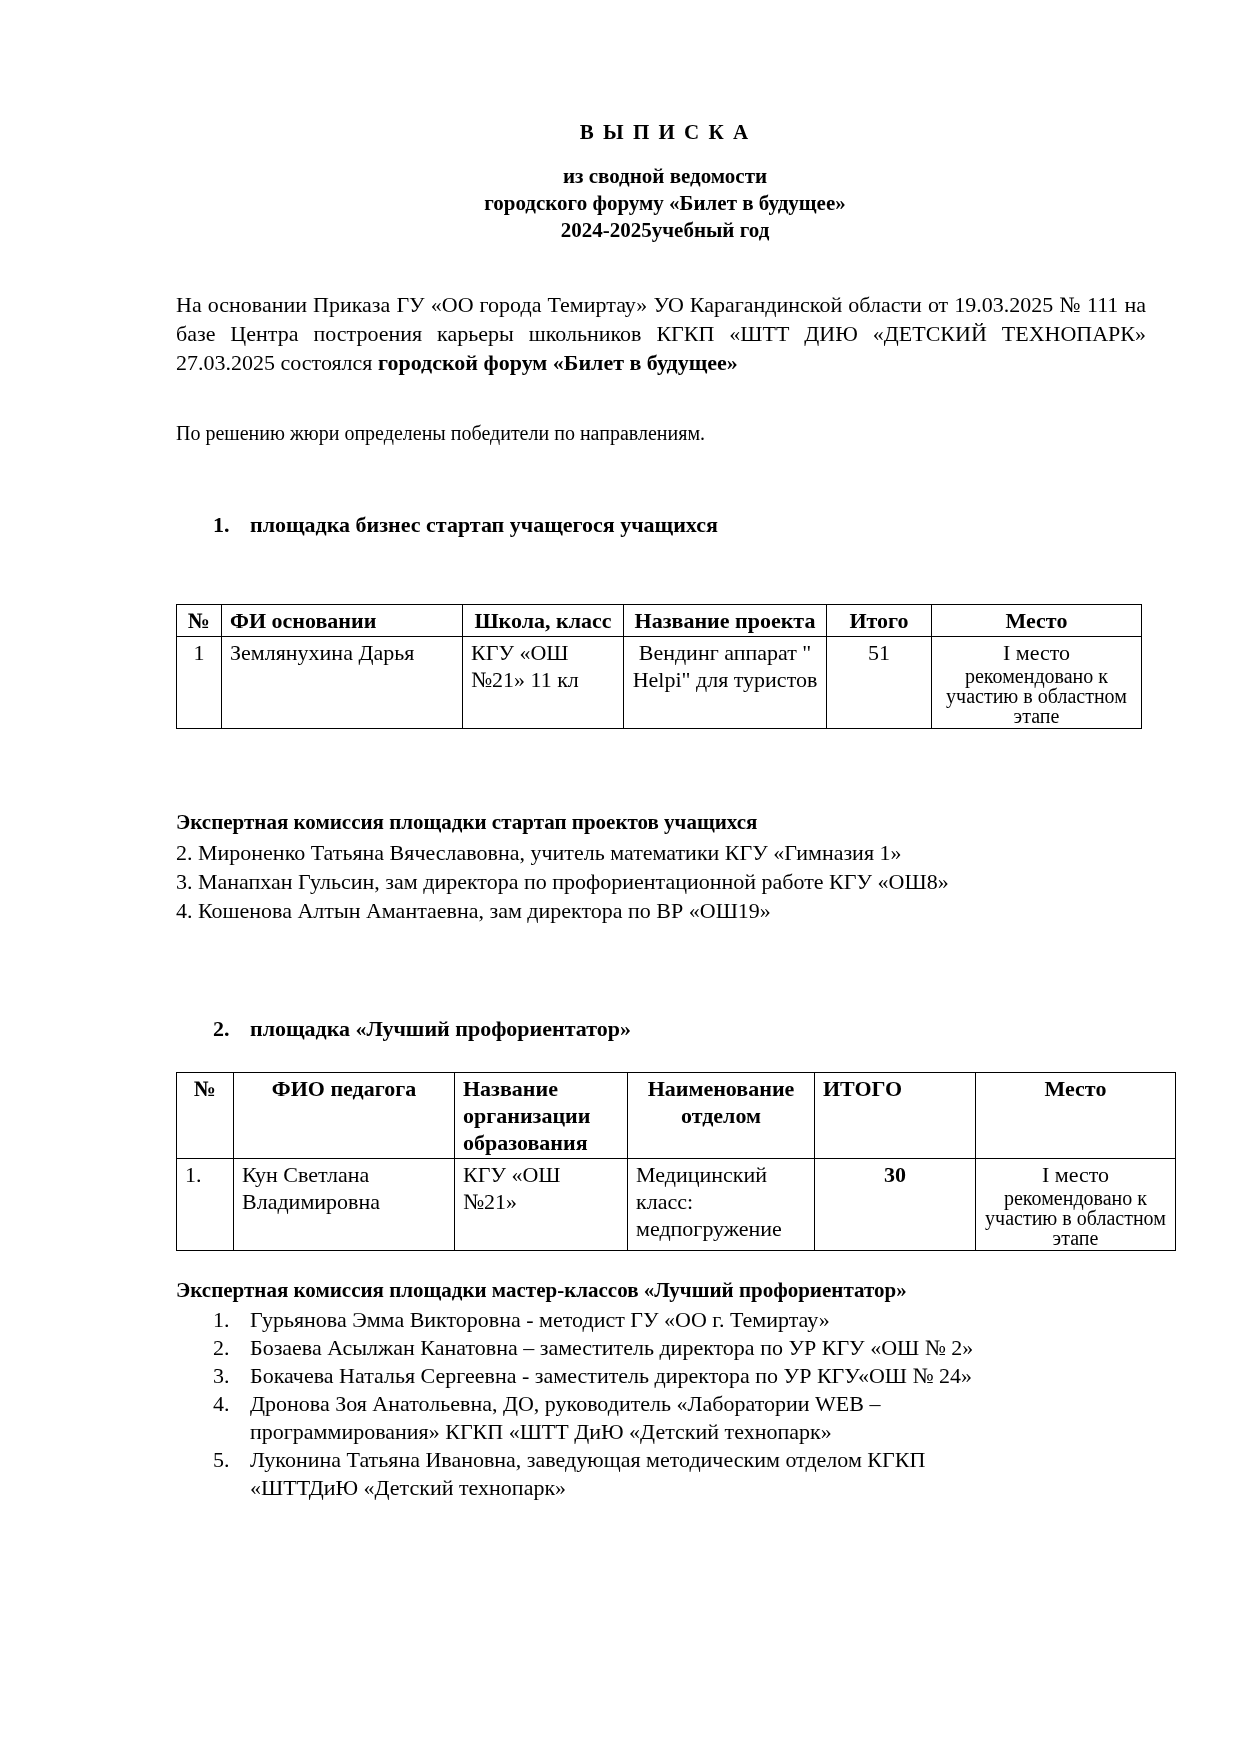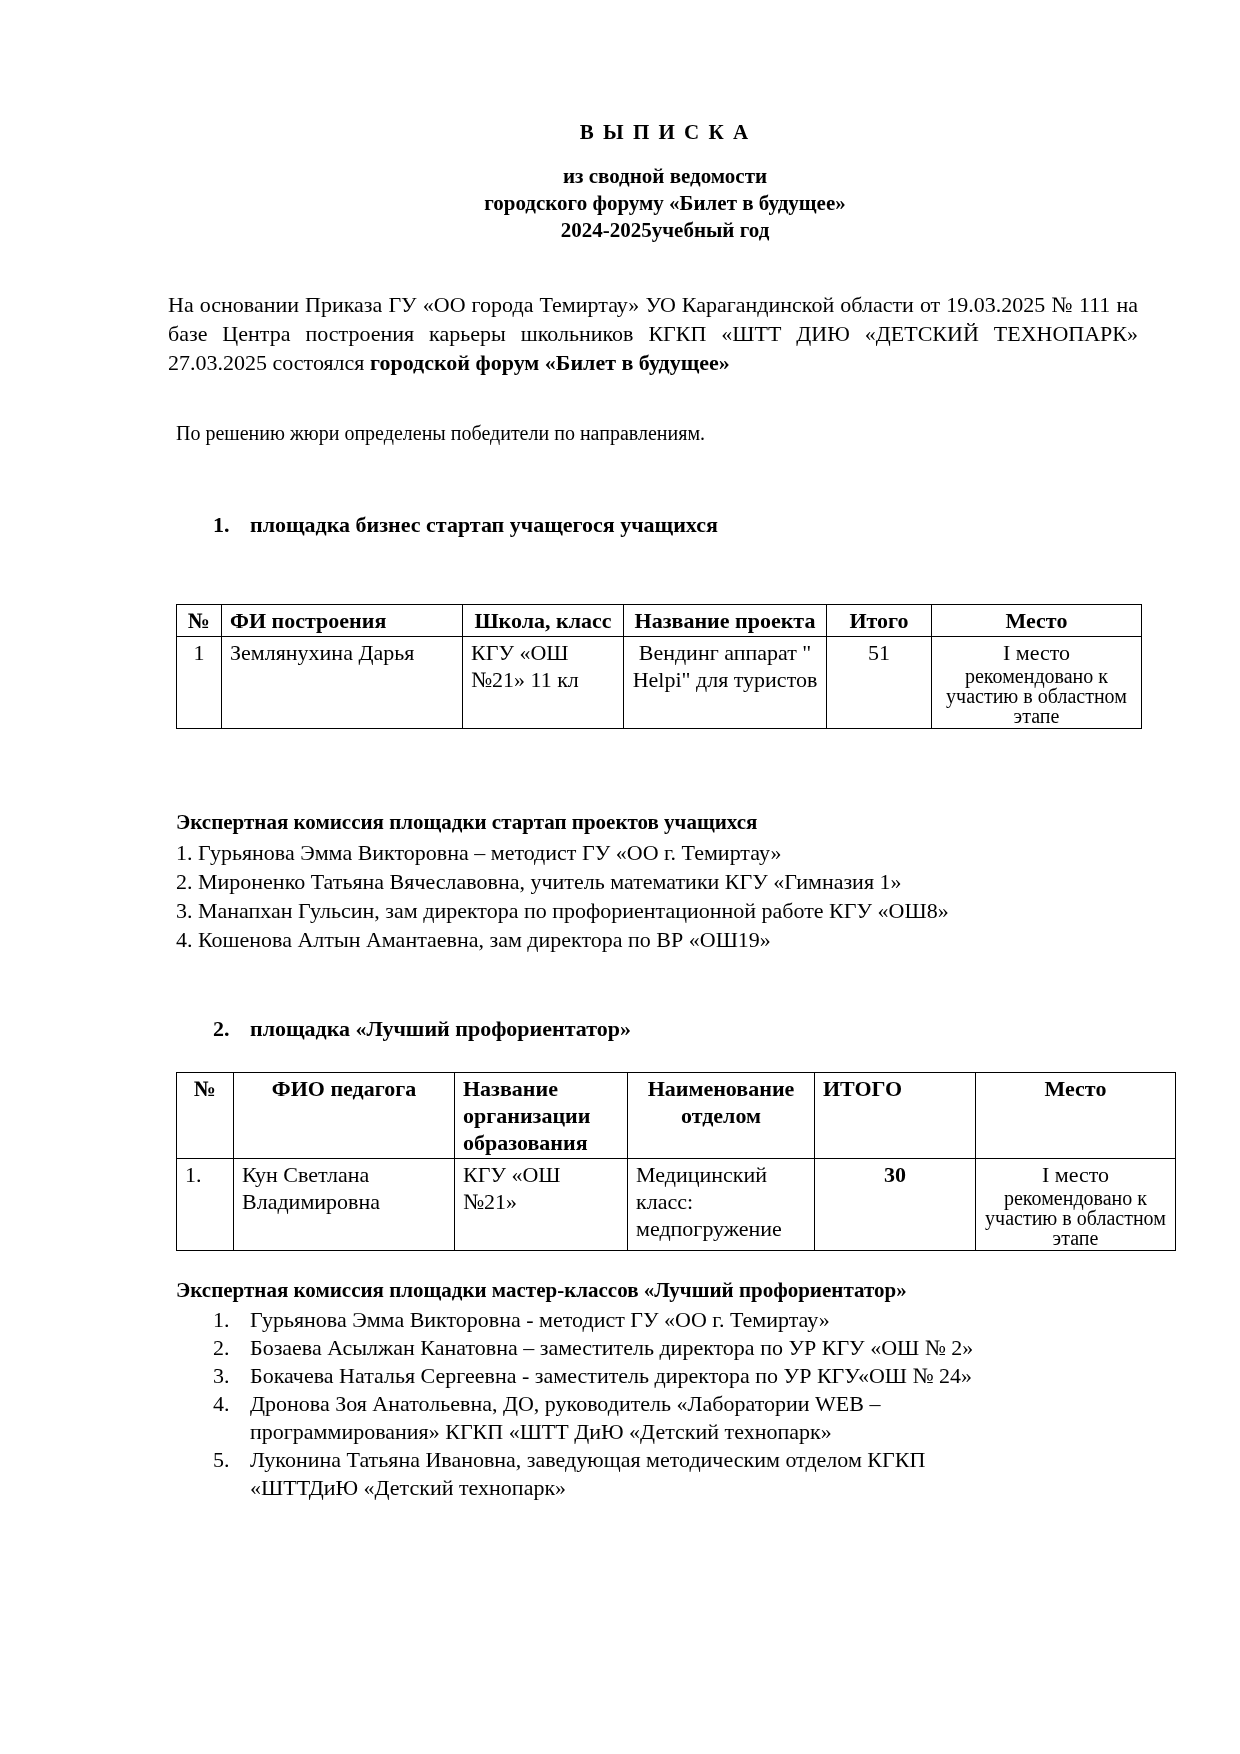--- a/index.html
+++ b/index.html
@@ -22,36 +22,36 @@
   .numitem .n { width:37px; text-align:left; flex:0 0 37px; }
 </style>
 </head>
 <body>
 
 <div class="abs title center" style="top:120px; left:0; width:1330px; letter-spacing:2px;">В Ы П И С К А</div>
 <div class="abs center b" style="top:164px; left:0; width:1330px; font-size:21px;">из сводной ведомости</div>
 <div class="abs center b" style="top:191px; left:0; width:1330px; font-size:21px;">городского форуму «Билет в будущее»</div>
 <div class="abs center b" style="top:218px; left:0; width:1330px; font-size:21px;">2024-2025учебный год</div>
 
-<div class="abs para justify" style="top:290px; left:168px; width:970px;">
+<div class="abs para justify" style="top:290px; left:176px; width:970px;">
   <span>На основании Приказа ГУ «ОО города Темиртау» УО Карагандинской области от 19.03.2025 № 111 на базе Центра построения карьеры школьников КГКП «ШТТ ДИЮ «ДЕТСКИЙ ТЕХНОПАРК» 27.03.2025 состоялся </span><span class="b">городской форум «Билет в будущее»</span>
 </div>
 
 <div class="abs" style="top:422px; left:176px; font-size:20px;">По решению жюри определены победители по направлениям.</div>
 
 <div class="abs heading" style="top:512px; left:213px; display:flex;">
   <span style="width:37px;">1.</span>
   <span>площадка бизнес стартап учащегося учащихся</span>
 </div>
 
 <table class="grid" style="top:604px; left:176px; width:966px;">
   <tbody>
       <tr>
     <th style="width:28px; text-align:center;">№</th>
-    <th style="width:224px; text-align:left;">ФИ построения</th>
+    <th style="width:224px; text-align:left;">ФИ основании</th>
     <th style="width:144px; text-align:center;">Школа, класс</th>
     <th style="width:186px; text-align:center;">Название проекта</th>
     <th style="width:88px; text-align:center;">Итого</th>
     <th style="text-align:center;">Место</th>
   </tr>
   <tr>
     <td style="text-align:center;">1</td>
     <td>Землянухина Дарья</td>
     <td>КГУ «ОШ №21» 11 кл</td>
     <td style="text-align:center;">Вендинг аппарат " Helpi" для туристов</td>
@@ -59,21 +59,20 @@
     <td style="text-align:center;">
       <span>I место</span>
       <span class="small">рекомендовано к участию в областном этапе</span>
     </td>
   </tr>
 </tbody>
   </table>
 
 <div class="abs heading" style="top:810px; left:176px; font-size:21px;">Экспертная комиссия площадки стартап проектов учащихся</div>
 <div class="abs" style="top:838px; left:176px;">
-  <div class="para">1. Гурьянова Эмма Викторовна – методист ГУ «ОО г. Темиртау»</div>
   <div class="para">2. Мироненко Татьяна Вячеславовна, учитель математики КГУ «Гимназия 1»</div>
   <div class="para">3. Манапхан Гульсин, зам директора по профориентационной работе КГУ «ОШ8»</div>
   <div class="para">4. Кошенова Алтын Амантаевна, зам директора по ВР «ОШ19»</div>
 </div>
 
 <div class="abs heading" style="top:1016px; left:213px; display:flex;">
   <span style="width:37px;">2.</span>
   <span>площадка «Лучший профориентатор»</span>
 </div>
 

